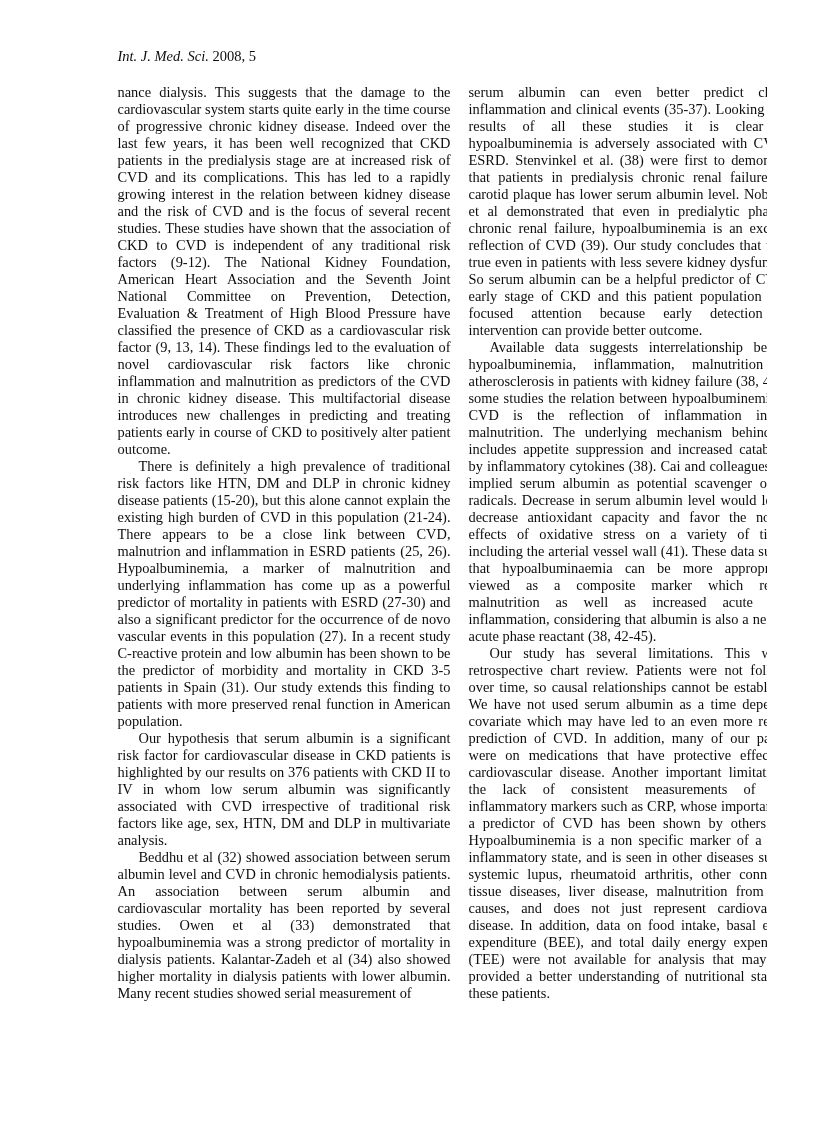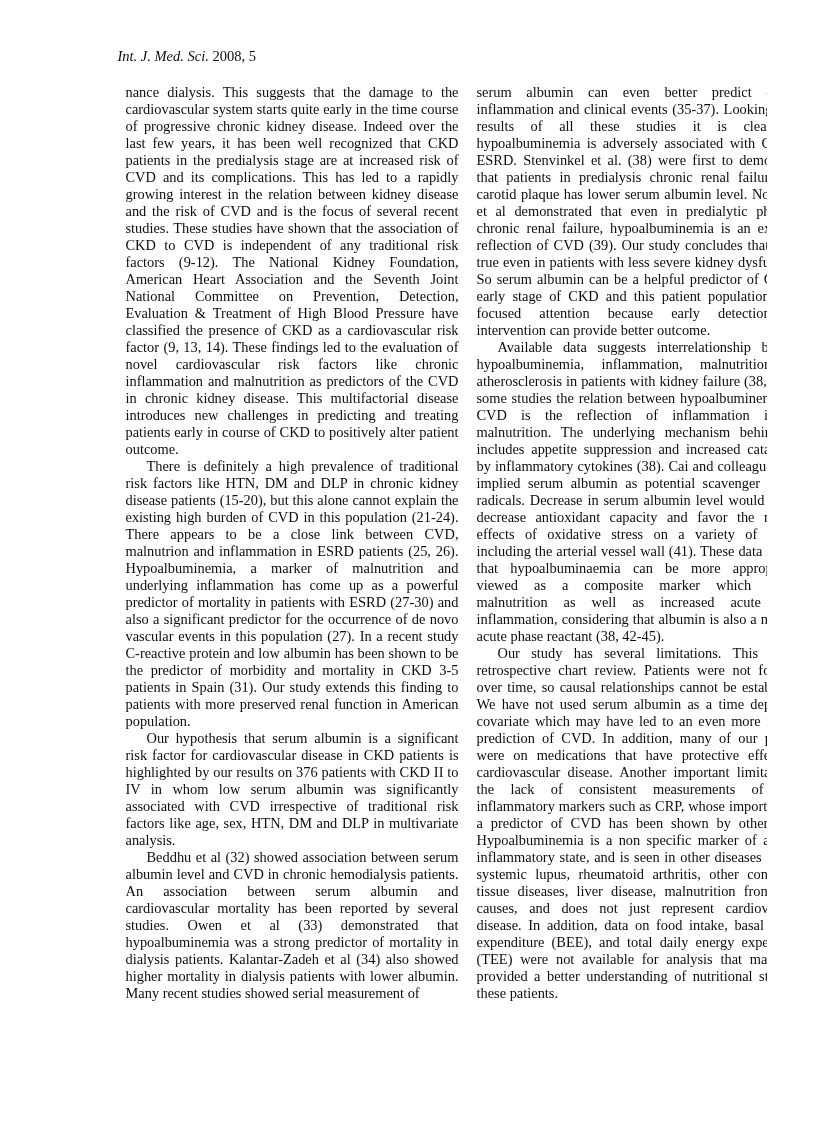--- a/index.html
+++ b/index.html
@@ -46,21 +46,21 @@
   }
   .folio {
     font-weight: bold;
     font-size: 11px;
     letter-spacing: 0.2px;
   }
 
   
   .body-columns {
     position: absolute;
-    left: 76px;
+    left: 68px;
     top: 84px;
     width: 684px;
     display: flex;
     gap: 18px;
     align-items: flex-start;
   }
   .column {
     width: 333px;
     font-size: 14.4px;
     line-height: 17.0px;

